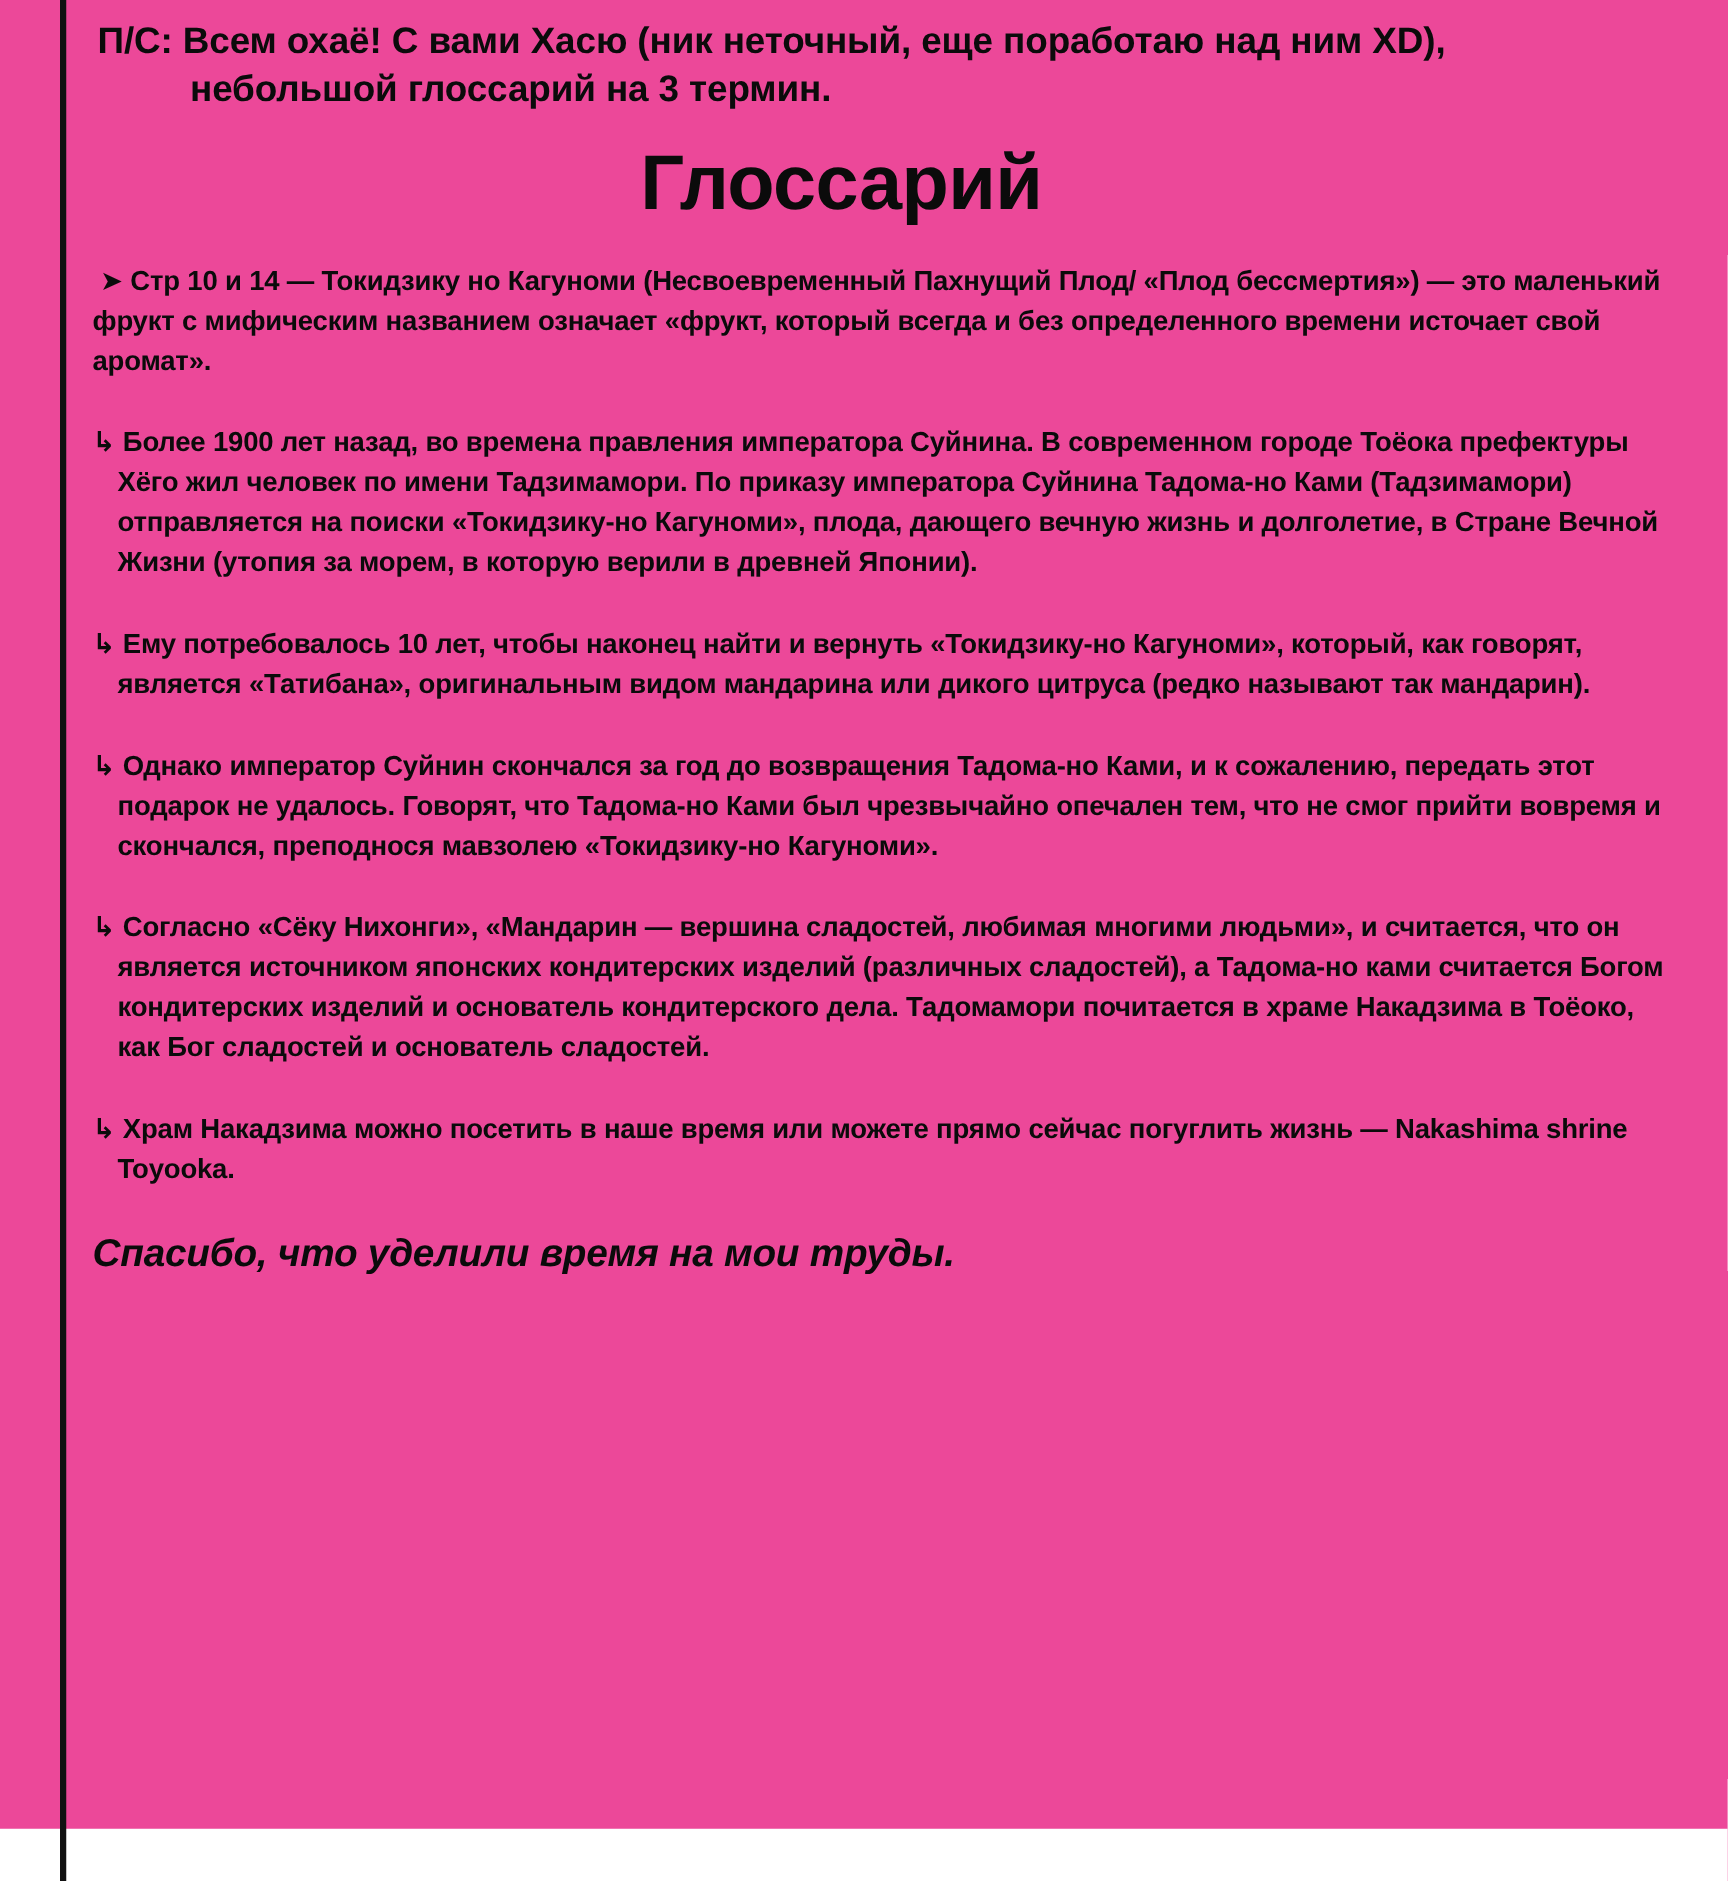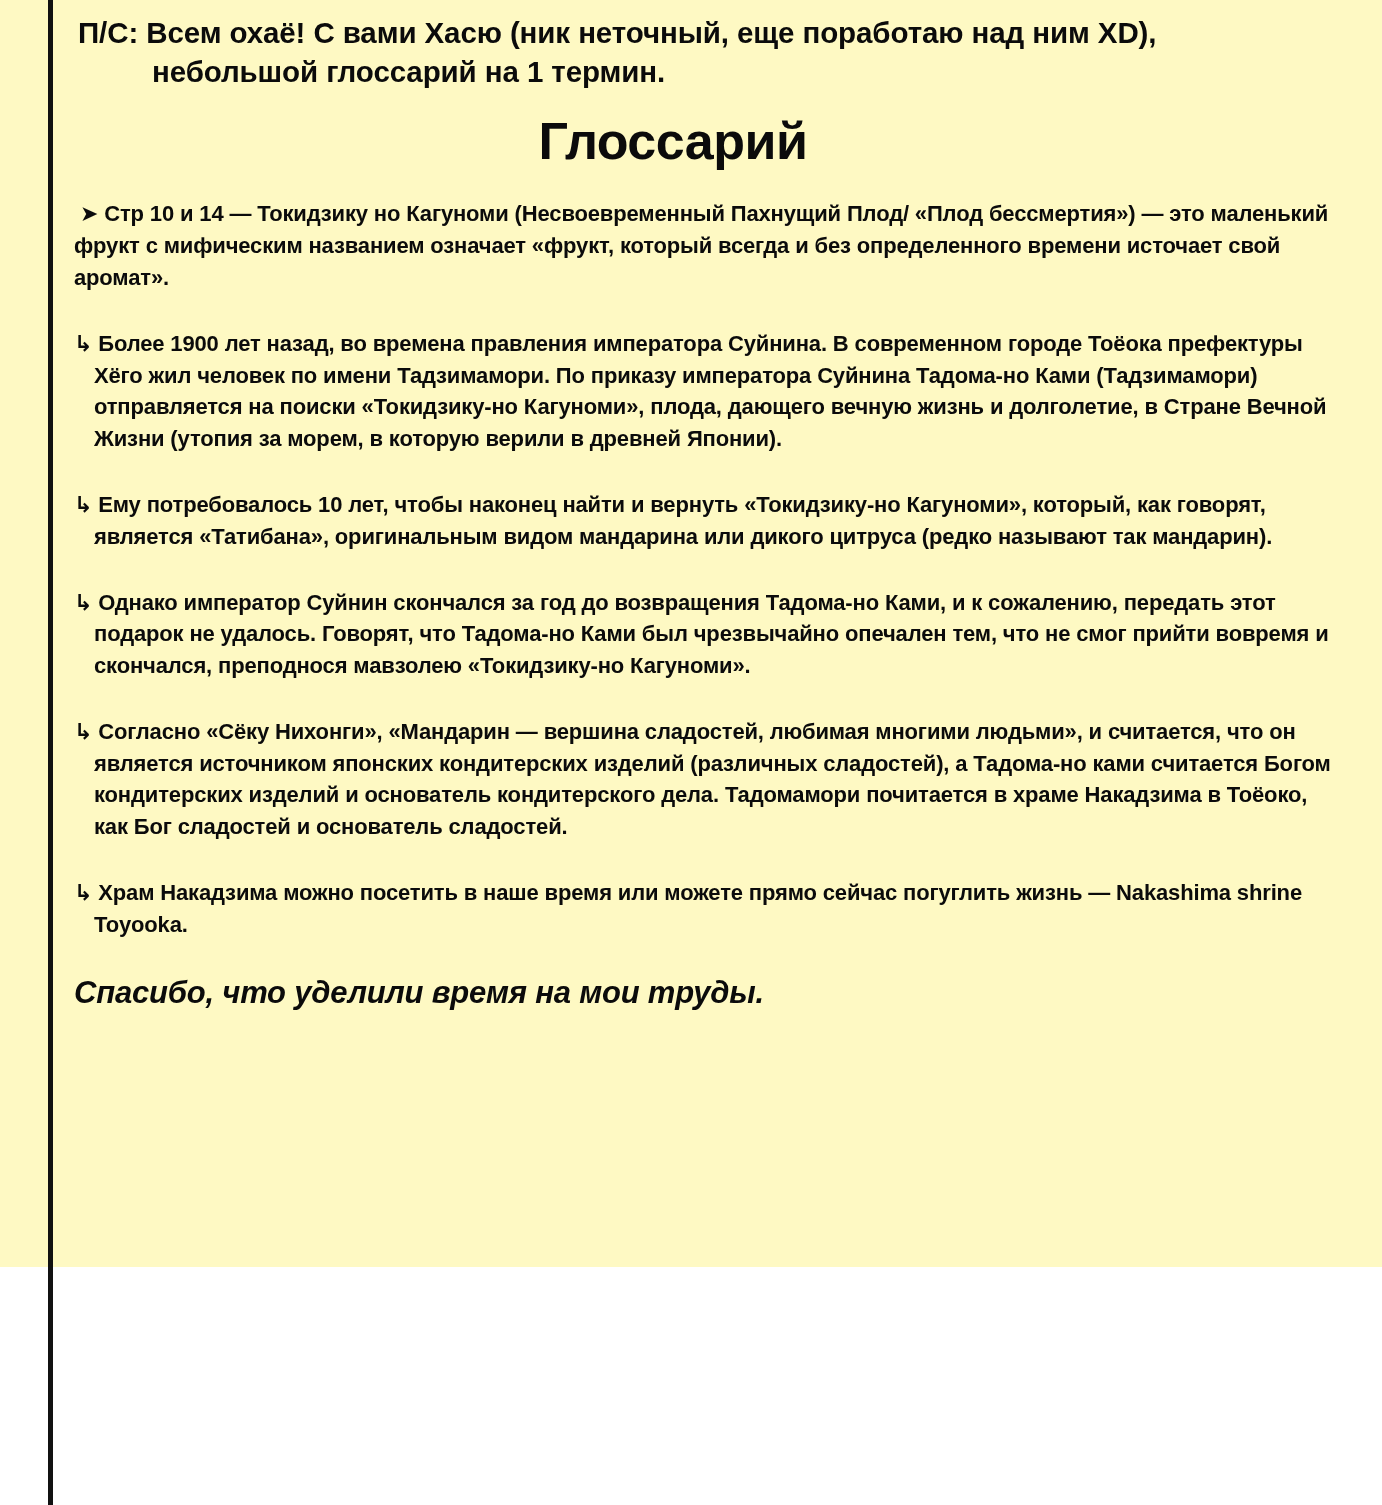--- a/index.html
+++ b/index.html
@@ -13,23 +13,23 @@
     height: 1505px;
     font-family: "Liberation Sans", "DejaVu Sans", sans-serif;
     color: #0b0b0b;
     overflow: hidden;
     position: relative;
   }
 
   .page {
     position: relative;
     width: 1382px;
-    height: 1267px;
+    height: 1463px;
     box-sizing: border-box;
-    background: #fef9c3;
+    background: #ec4899;
   }
 
   
   .left-rule {
     position: absolute;
     left: 48px;
     top: 0;
     width: 5px;
     height: 1505px;
     background: #111111;
@@ -58,21 +58,21 @@
   }
   .note .note-line2 {
     display: block;
     padding-left: 74px;
   }
 
   
   .title {
     margin: 22px 0 0 0;
     text-align: center;
-    font-size: 52px;
+    font-size: 62px;
     line-height: 1.05;
     font-weight: 600;
     letter-spacing: -0.5px;
     padding-right: 74px;
   }
 
   
   .blocks {
     margin-top: 30px;
   }
@@ -109,21 +109,21 @@
 </style>
 </head>
 <body>
 
 <div class="page">
 
   <div class="left-rule"></div>
 
   <div class="content">
 
-    <p class="note"><span class="prefix">П/С:</span><span> Всем охаё! С вами Хасю (ник неточный, еще поработаю над ним XD),</span><span class="note-line2">небольшой глоссарий на 1 термин.</span></p>
+    <p class="note"><span class="prefix">П/С:</span><span> Всем охаё! С вами Хасю (ник неточный, еще поработаю над ним XD),</span><span class="note-line2">небольшой глоссарий на 3 термин.</span></p>
 
     <h1 class="title">Глоссарий</h1>
 
     <div class="blocks">
 
       <p class="para first"><span class="marker">➤</span><span> Стр 10 и 14 — Токидзику но Кагуноми (Несвоевременный Пахнущий Плод/ «Плод бессмертия») — это маленький фрукт с мифическим названием означает «фрукт, который всегда и без определенного времени источает свой аромат».</span></p>
 
       <p class="para"><span class="marker">↳</span><span> Более 1900 лет назад, во времена правления императора Суйнина. В современном городе Тоёока префектуры Хёго жил человек по имени Тадзимамори. По приказу императора Суйнина Тадома-но Ками (Тадзимамори) отправляется на поиски «Токидзику-но Кагуноми», плода, дающего вечную жизнь и долголетие, в Стране Вечной Жизни (утопия за морем, в которую верили в древней Японии).</span></p>
 
       <p class="para"><span class="marker">↳</span><span> Ему потребовалось 10 лет, чтобы наконец найти и вернуть «Токидзику-но Кагуноми», который, как говорят, является «Татибана», оригинальным видом мандарина или дикого цитруса (редко называют так мандарин).</span></p>

